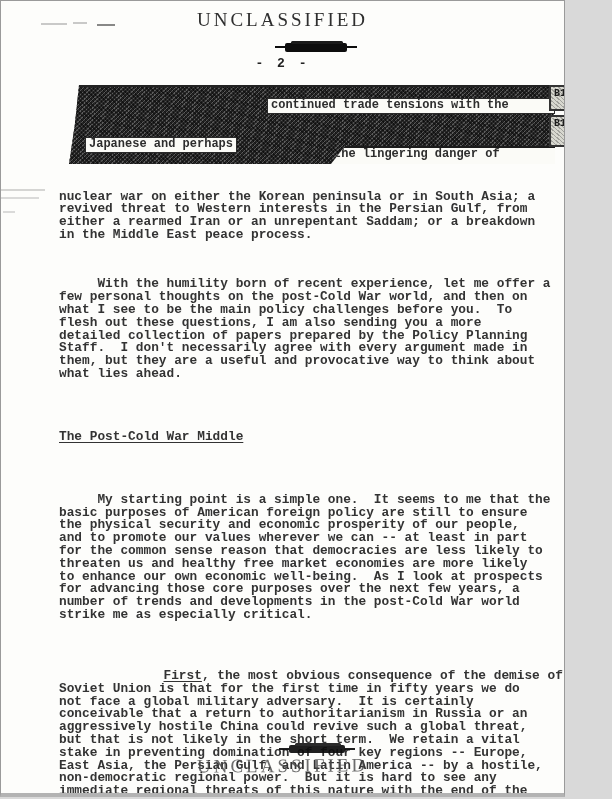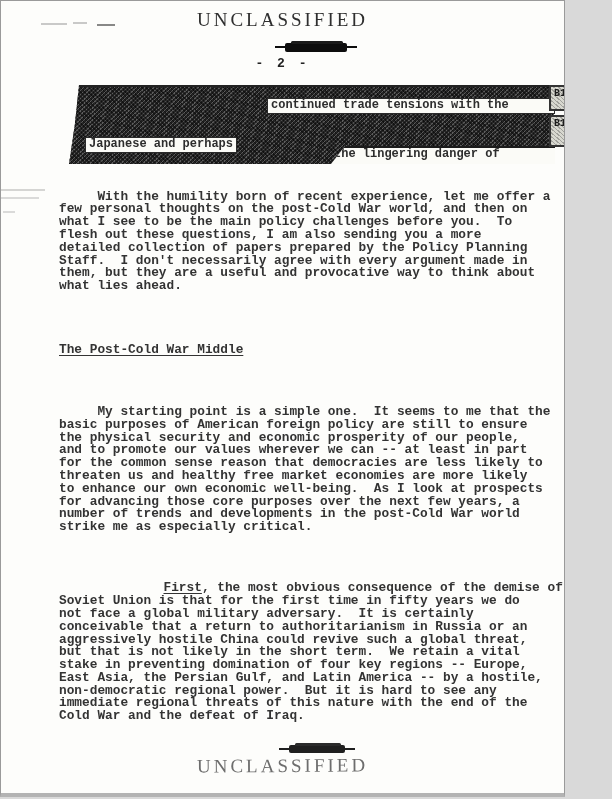--- a/index.html
+++ b/index.html
@@ -120,20 +120,24 @@
   </div>
 
   <div class="b1 one">
     <span>B1</span>
   </div>
   <div class="b1 two">
     <span>B1</span>
   </div>
 
   <div class="body-col">
+    <div class="para">nuclear war on either the Korean peninsula or in South Asia; a
+revived threat to Western interests in the Persian Gulf, from
+either a rearmed Iran or an unrepentant Saddam; or a breakdown
+in the Middle East peace process.</div>
     <div class="para">     With the humility born of recent experience, let me offer a
 few personal thoughts on the post-Cold War world, and then on
 what I see to be the main policy challenges before you.  To
 flesh out these questions, I am also sending you a more
 detailed collection of papers prepared by the Policy Planning
 Staff.  I don't necessarily agree with every argument made in
 them, but they are a useful and provocative way to think about
 what lies ahead.</div>
     <div class="heading">The Post-Cold War Middle</div>
     <div class="para">     My starting point is a simple one.  It seems to me that the

